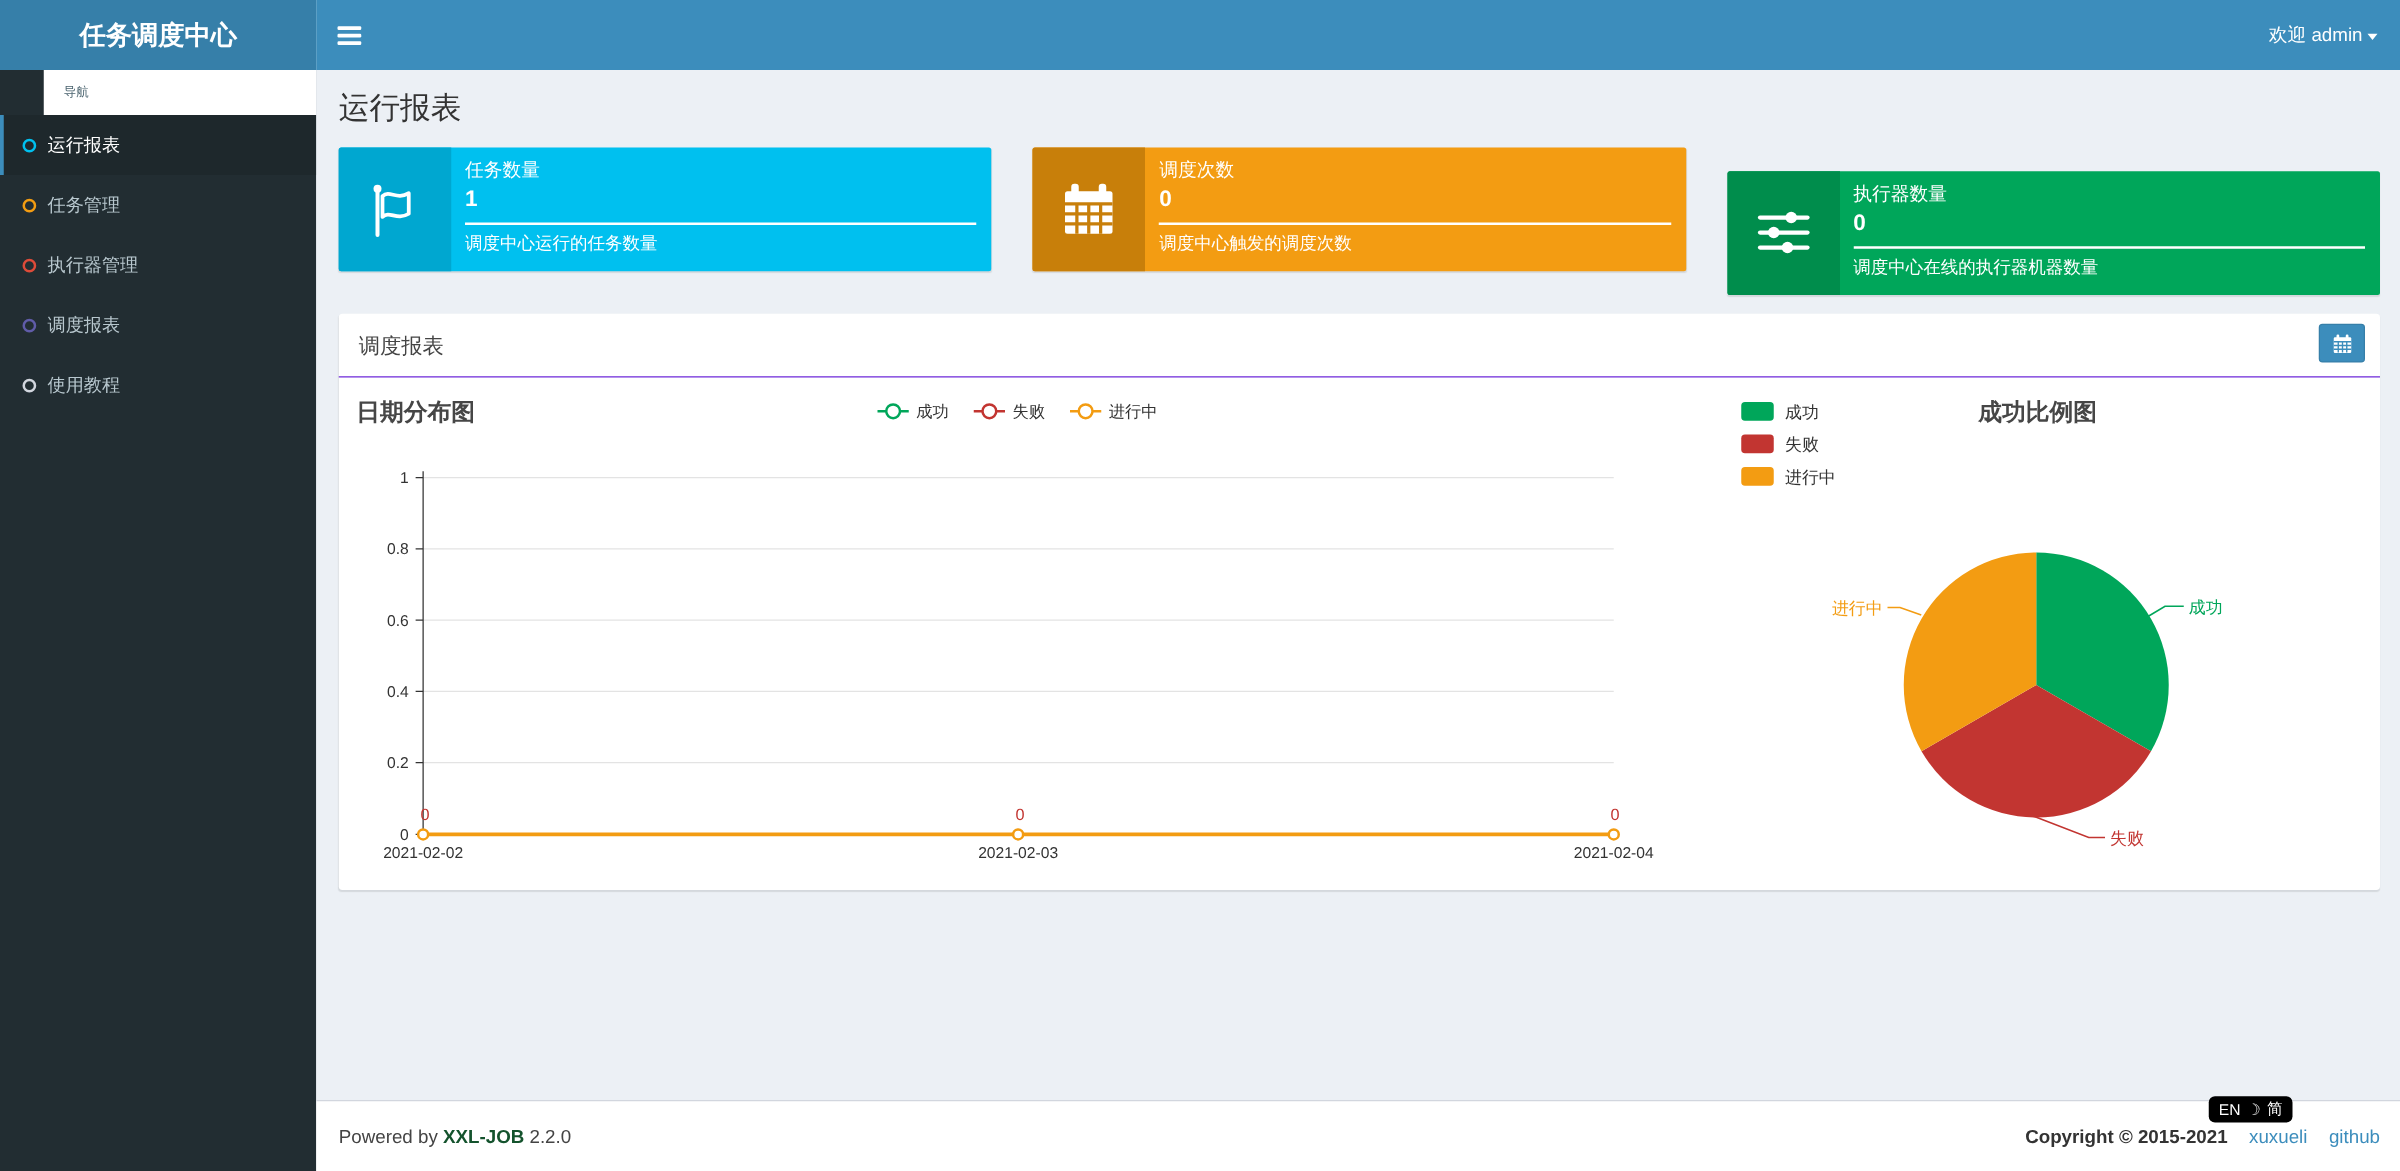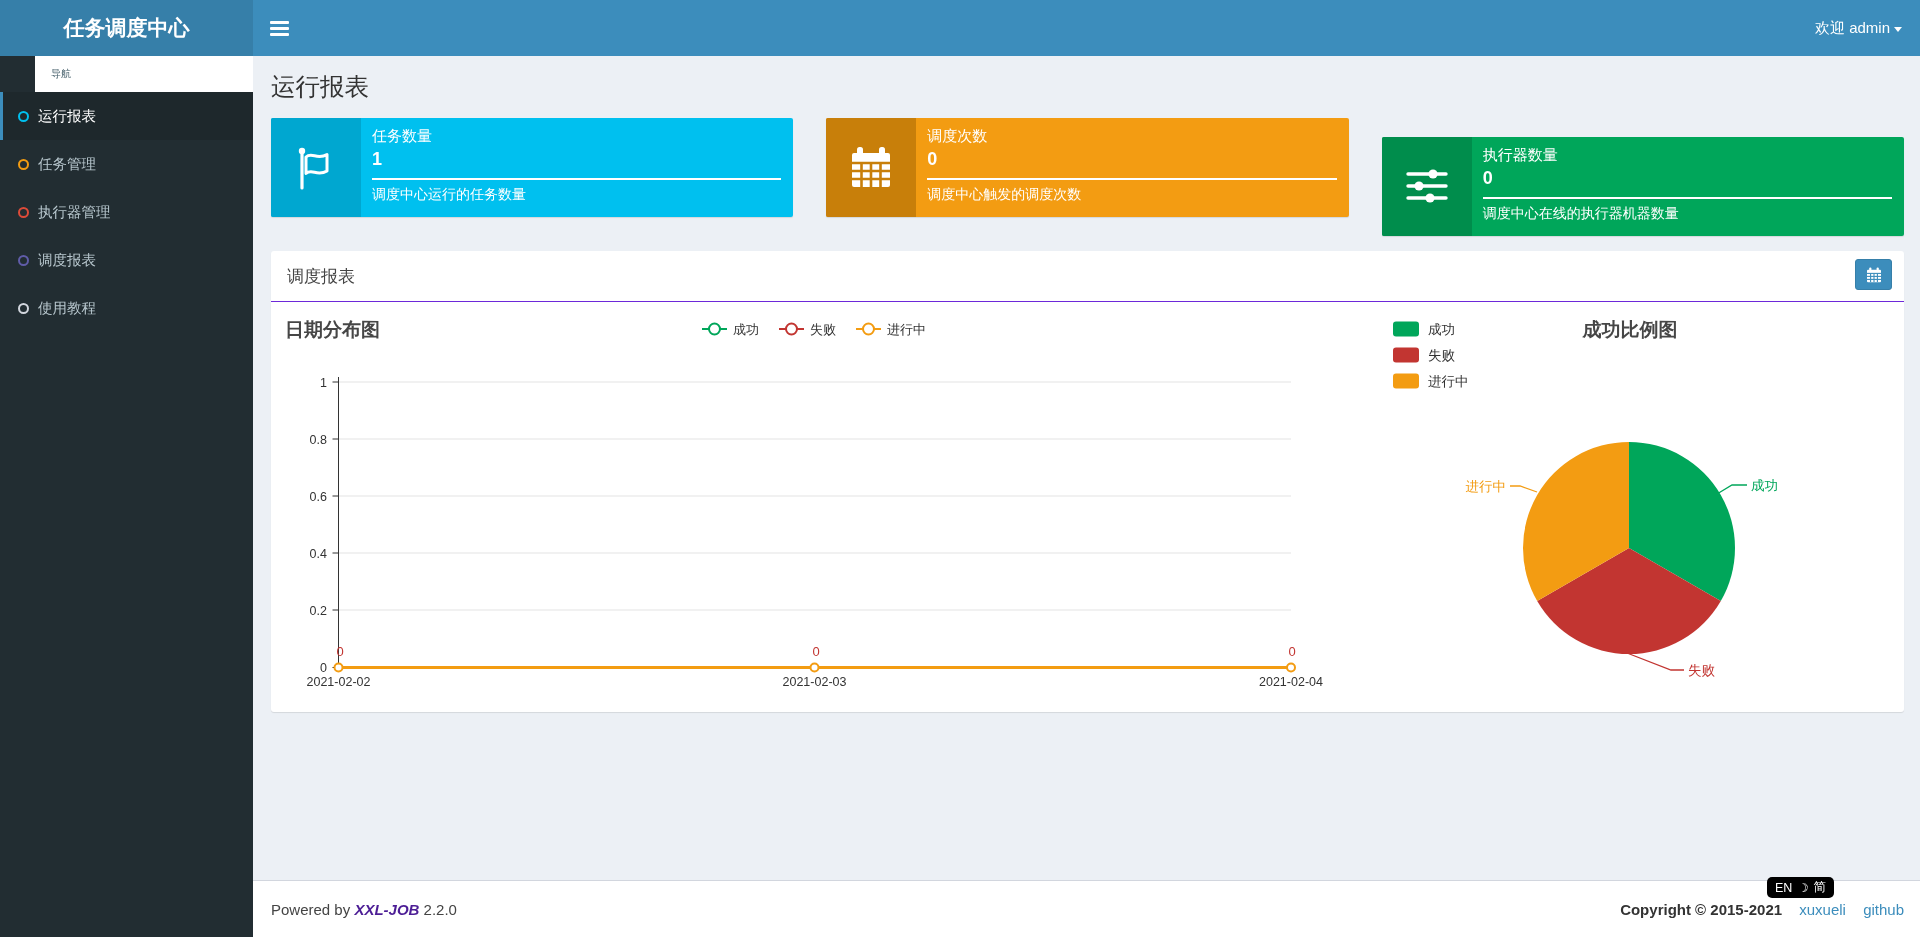--- a/index.html
+++ b/index.html
@@ -82,21 +82,21 @@
   .box-body { display:flex; padding:0 0 15px 0; }
   .chart-right { margin-left:39px; }
 
   
   .main-footer {
     position:absolute; left:253px; right:0; bottom:0; height:57px;
     background:#fff; border-top:1px solid #d2d6de;
     display:flex; align-items:center; padding:0 16px 0 18px;
     font-size:15px; color:#444;
   }
-  .footer-left b { color:#4c1d95;font-style:italic; }
+  .footer-left b { color:#14532d; }
   .footer-right { margin-left:auto; }
   .footer-right .copyright { font-weight:bold; color:#333; }
   .footer-right a { color:#3c8dbc; text-decoration:none; margin-left:13px; cursor:pointer; }
 
   
   .lang-pill {
     position:absolute; left:1767px; top:877px; height:21px; padding:0 8px;
     background:#000000; color:#fff; border-radius:5px; font-size:12.5px;
     display:flex; align-items:center; gap:5px; z-index:20; cursor:pointer;
   }

